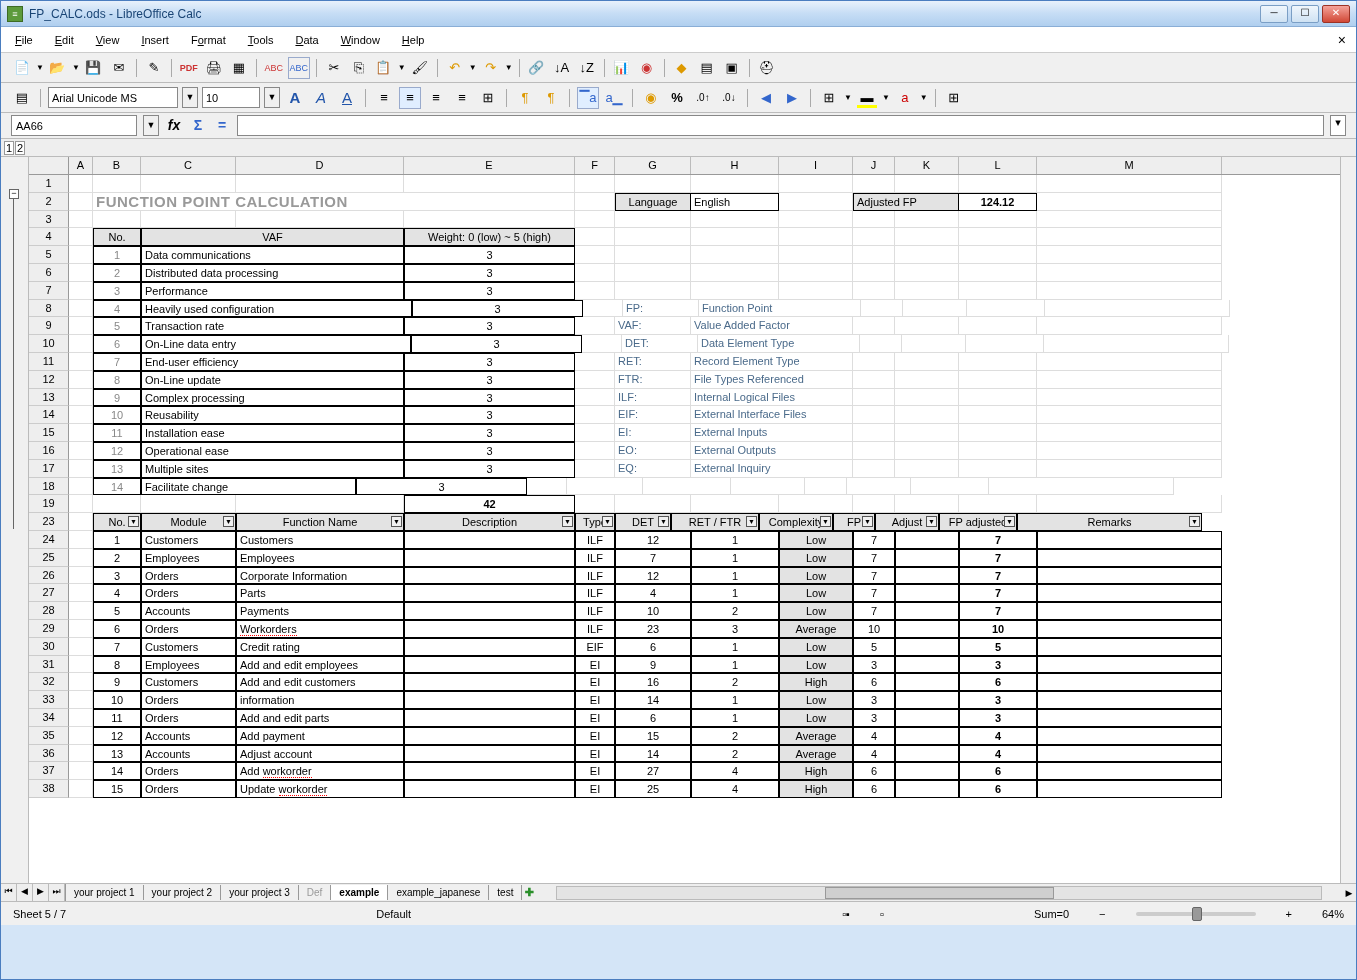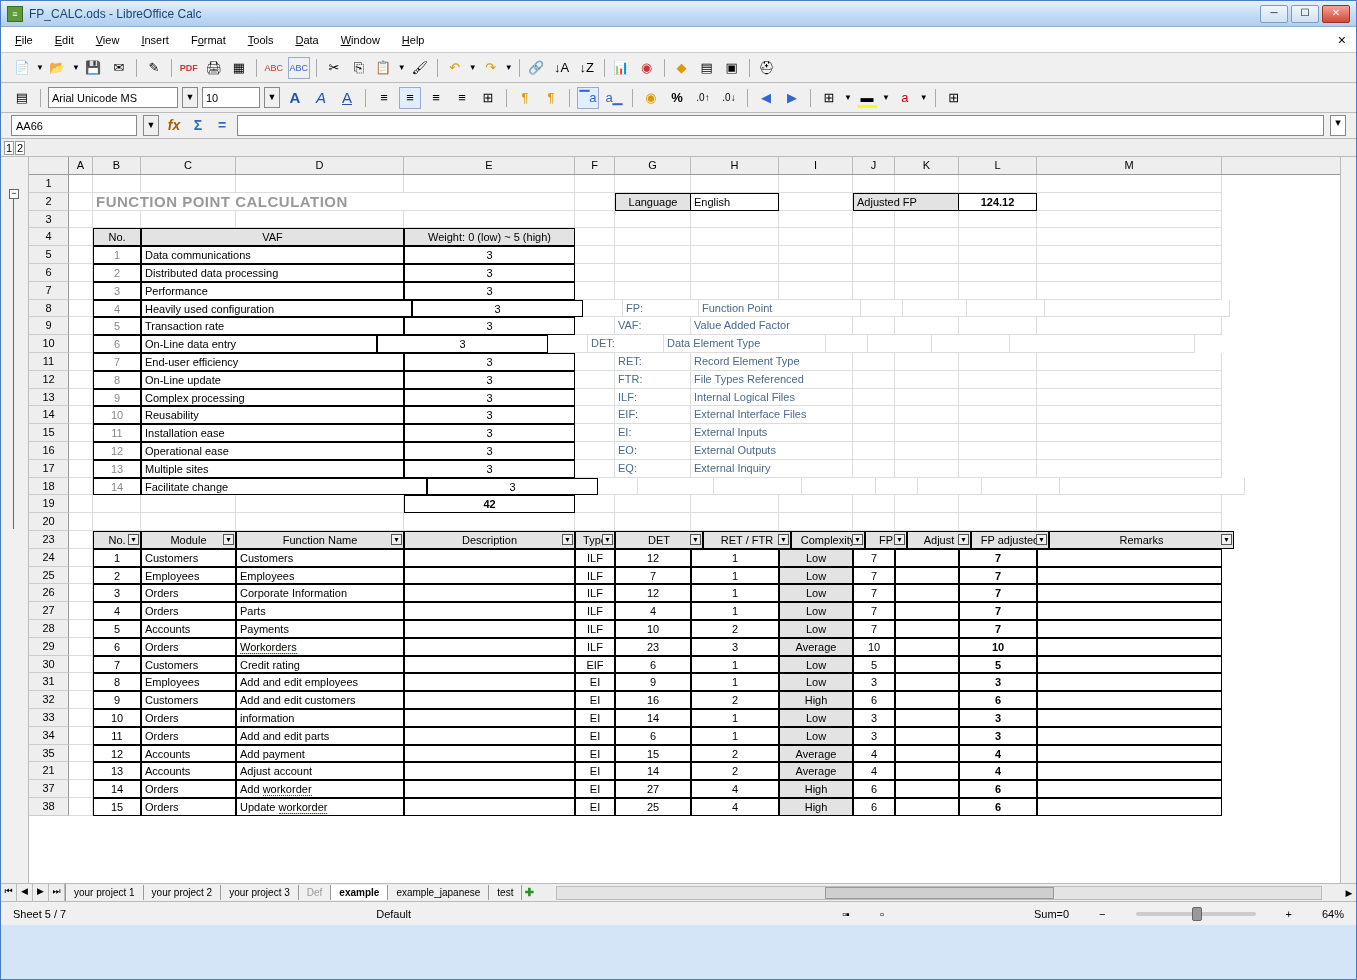--- a/index.html
+++ b/index.html
@@ -174,21 +174,21 @@
     <span style="font-size:8px">▼</span>
   <span class="tool-btn" style="color:#c00">a</span>
     <span style="font-size:8px">▼</span>
   <div class="tool-sep"></div>
   <span class="tool-btn">⊞</span>
 </div>
 
 <div class="formula-bar">
   <input class="name-box" value="AA66" style="">
   <span style="border:1px solid #888;height:21px;width:16px;text-align:center;line-height:18px;font-size:9px">▼</span>
-  <span class="fb-icon" style="color:#a16207;font-style:italic;font-weight:bold">fx</span>
+  <span class="fb-icon" style="color:#000000;font-style:italic;font-weight:bold">fx</span>
   <span class="fb-icon" style="color:#36c;font-weight:bold">Σ</span>
   <span class="fb-icon" style="color:#36c;font-weight:bold">=</span>
   <input class="formula-input" style="">
   <div class="formula-dropdown">▾</div>
 </div>
 
 <div class="outline-gutter">
   <span>1</span>
   <span>2</span>
 </div>
@@ -345,21 +345,21 @@
           <div class="cell " style="width:162px"><span class="legend-text">Value Added Factor</span></div>
           <div class="cell " style="width:42px"></div>
           <div class="cell " style="width:64px"></div>
           <div class="cell " style="width:78px"></div>
           <div class="cell " style="width:185px"></div>
         </div>
         <div class="row">
           <div class="row-h">10</div>
           <div class="cell " style="width:24px"></div>
           <div class="cell data-cell center gray" style="width:48px">6</div>
-          <div class="cell data-cell" style="width:236px">On-Line data entry</div>
+          <div class="cell data-cell" style="width:270px">On-Line data entry</div>
           <div class="cell data-cell center" style="width:171px">3</div>
           <div class="cell " style="width:40px"></div>
           <div class="cell " style="width:76px"><span class="legend-text">DET:</span></div>
           <div class="cell " style="width:162px"><span class="legend-text">Data Element Type</span></div>
           <div class="cell " style="width:42px"></div>
           <div class="cell " style="width:64px"></div>
           <div class="cell " style="width:78px"></div>
           <div class="cell " style="width:185px"></div>
         </div>
         <div class="row">
@@ -457,72 +457,56 @@
           <div class="cell " style="width:162px"><span class="legend-text">External Inquiry</span></div>
           <div class="cell " style="width:42px"></div>
           <div class="cell " style="width:64px"></div>
           <div class="cell " style="width:78px"></div>
           <div class="cell " style="width:185px"></div>
         </div>
         <div class="row">
           <div class="row-h">18</div>
           <div class="cell " style="width:24px"></div>
           <div class="cell data-cell center gray" style="width:48px">14</div>
-          <div class="cell data-cell" style="width:286px">Facilitate change</div>
+          <div class="cell data-cell" style="width:215px">Facilitate change</div>
           <div class="cell data-cell center" style="width:171px">3</div>
           <div class="cell " style="width:40px"></div>
           <div class="cell " style="width:76px"></div>
           <div class="cell " style="width:88px"></div>
           <div class="cell " style="width:74px"></div>
           <div class="cell " style="width:42px"></div>
           <div class="cell " style="width:64px"></div>
           <div class="cell " style="width:78px"></div>
           <div class="cell " style="width:185px"></div>
         </div>
         <div class="row">
           <div class="row-h">19</div>
           <div class="cell " style="width:24px"></div>
           <div class="cell " style="width:48px"></div>
           <div class="cell " style="width:95px"></div>
           <div class="cell " style="width:168px"></div>
           <div class="cell data-cell center bold" style="width:171px">42</div>
-          <div class="cell " style="width:40px"></div>
-          <div class="cell " style="width:76px"></div>
-          <div class="cell " style="width:88px"></div>
-          <div class="cell " style="width:74px"></div>
-          <div class="cell " style="width:42px"></div>
-          <div class="cell " style="width:64px"></div>
-          <div class="cell " style="width:78px"></div>
-          <div class="cell " style="width:185px"></div>
-        </div>
-        <div class="row">
-          <div class="row-h">20</div>
-          <div class="cell " style="width:24px"></div>
-          <div class="cell " style="width:48px"></div>
-          <div class="cell " style="width:95px"></div>
-          <div class="cell " style="width:168px"></div>
-          <div class="cell " style="width:171px"></div>
           <div class="cell " style="width:40px"></div>
           <div class="cell " style="width:76px"></div>
           <div class="cell " style="width:88px"></div>
           <div class="cell " style="width:74px"></div>
           <div class="cell " style="width:42px"></div>
           <div class="cell " style="width:64px"></div>
           <div class="cell " style="width:78px"></div>
           <div class="cell " style="width:185px"></div>
         </div>
         <div class="row">
           <div class="row-h">23</div>
           <div class="cell " style="width:24px"></div>
           <div class="cell hdr-cell filter-cell" style="width:48px">No.<span class="filter-btn">▼</span></div>
           <div class="cell hdr-cell filter-cell" style="width:95px">Module<span class="filter-btn">▼</span></div>
           <div class="cell hdr-cell filter-cell" style="width:168px">Function Name<span class="filter-btn">▼</span></div>
           <div class="cell hdr-cell filter-cell" style="width:171px">Description<span class="filter-btn">▼</span></div>
           <div class="cell hdr-cell filter-cell" style="width:40px">Type<span class="filter-btn">▼</span></div>
-          <div class="cell hdr-cell filter-cell" style="width:88px">DET<span class="filter-btn">▼</span></div>
+          <div class="cell hdr-cell filter-cell" style="width:56px">DET<span class="filter-btn">▼</span></div>
           <div class="cell hdr-cell filter-cell" style="width:88px">RET / FTR<span class="filter-btn">▼</span></div>
           <div class="cell hdr-cell filter-cell" style="width:74px">Complexity<span class="filter-btn">▼</span></div>
           <div class="cell hdr-cell filter-cell" style="width:42px">FP<span class="filter-btn">▼</span></div>
           <div class="cell hdr-cell filter-cell" style="width:64px">Adjust<span class="filter-btn">▼</span></div>
           <div class="cell hdr-cell filter-cell" style="width:78px">FP adjusted<span class="filter-btn">▼</span></div>
           <div class="cell hdr-cell filter-cell" style="width:185px">Remarks<span class="filter-btn">▼</span></div>
         </div>
         <div class="row">
           <div class="row-h">24</div>
           <div class="cell " style="width:24px"></div>
@@ -709,21 +693,21 @@
           <div class="cell data-cell center" style="width:40px">EI</div>
           <div class="cell data-cell center" style="width:76px">15</div>
           <div class="cell data-cell center" style="width:88px">2</div>
           <div class="cell data-cell center shaded" style="width:74px">Average</div>
           <div class="cell data-cell center" style="width:42px">4</div>
           <div class="cell data-cell center" style="width:64px"></div>
           <div class="cell data-cell center bold" style="width:78px">4</div>
           <div class="cell data-cell " style="width:185px"></div>
         </div>
         <div class="row">
-          <div class="row-h">21</div>
+          <div class="row-h">36</div>
           <div class="cell " style="width:24px"></div>
           <div class="cell data-cell center" style="width:48px">13</div>
           <div class="cell data-cell " style="width:95px">Accounts</div>
           <div class="cell data-cell " style="width:168px">Adjust account</div>
           <div class="cell data-cell " style="width:171px"></div>
           <div class="cell data-cell center" style="width:40px">EI</div>
           <div class="cell data-cell center" style="width:76px">14</div>
           <div class="cell data-cell center" style="width:88px">2</div>
           <div class="cell data-cell center shaded" style="width:74px">Average</div>
           <div class="cell data-cell center" style="width:42px">4</div>

